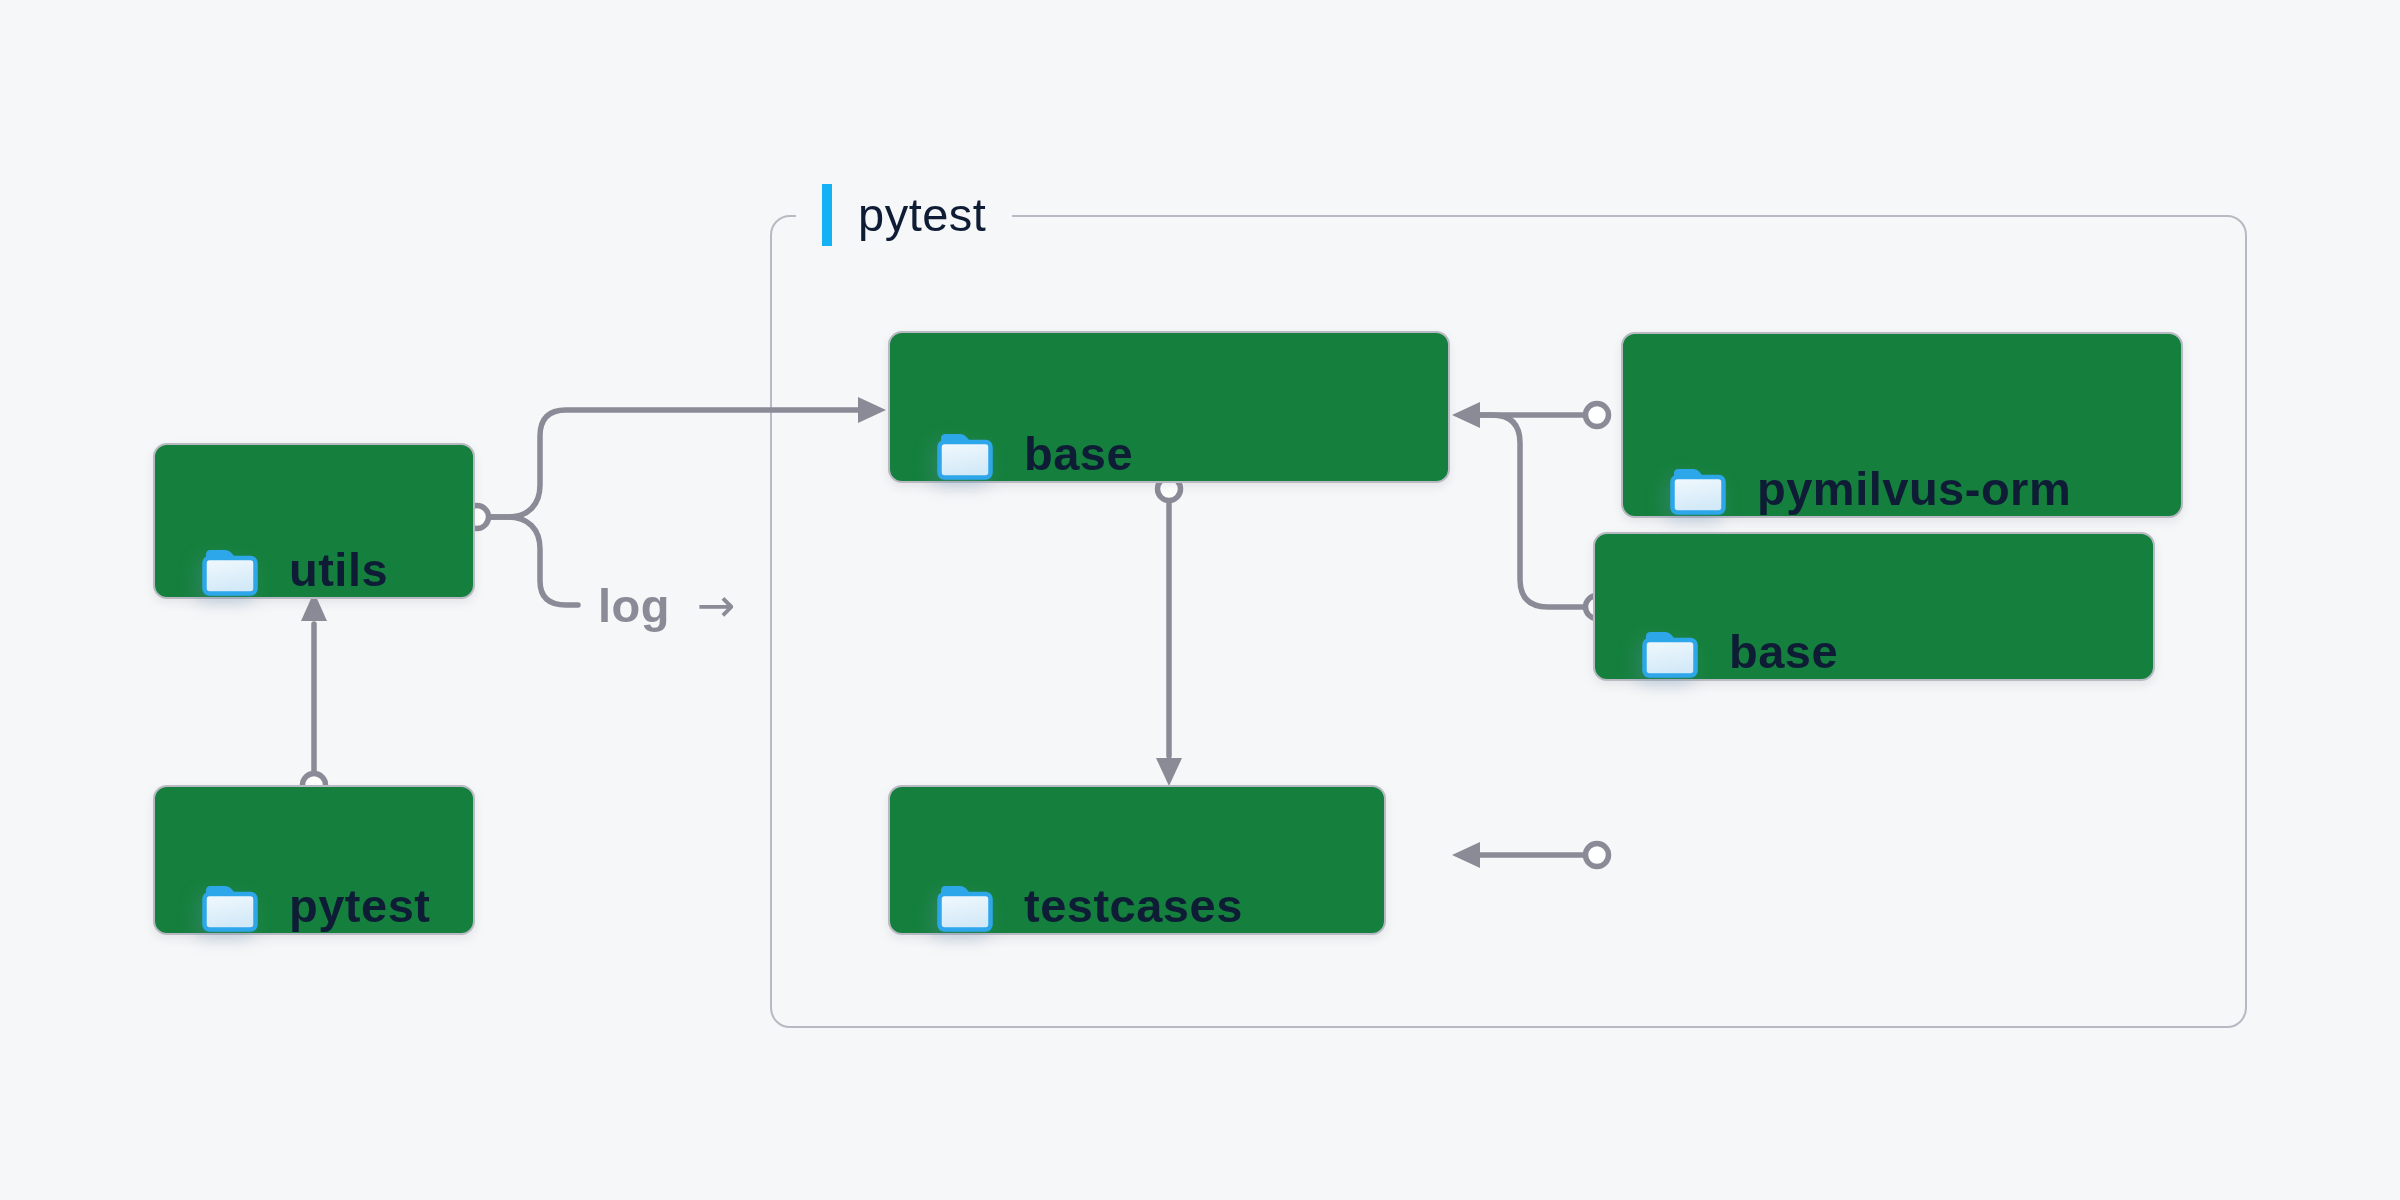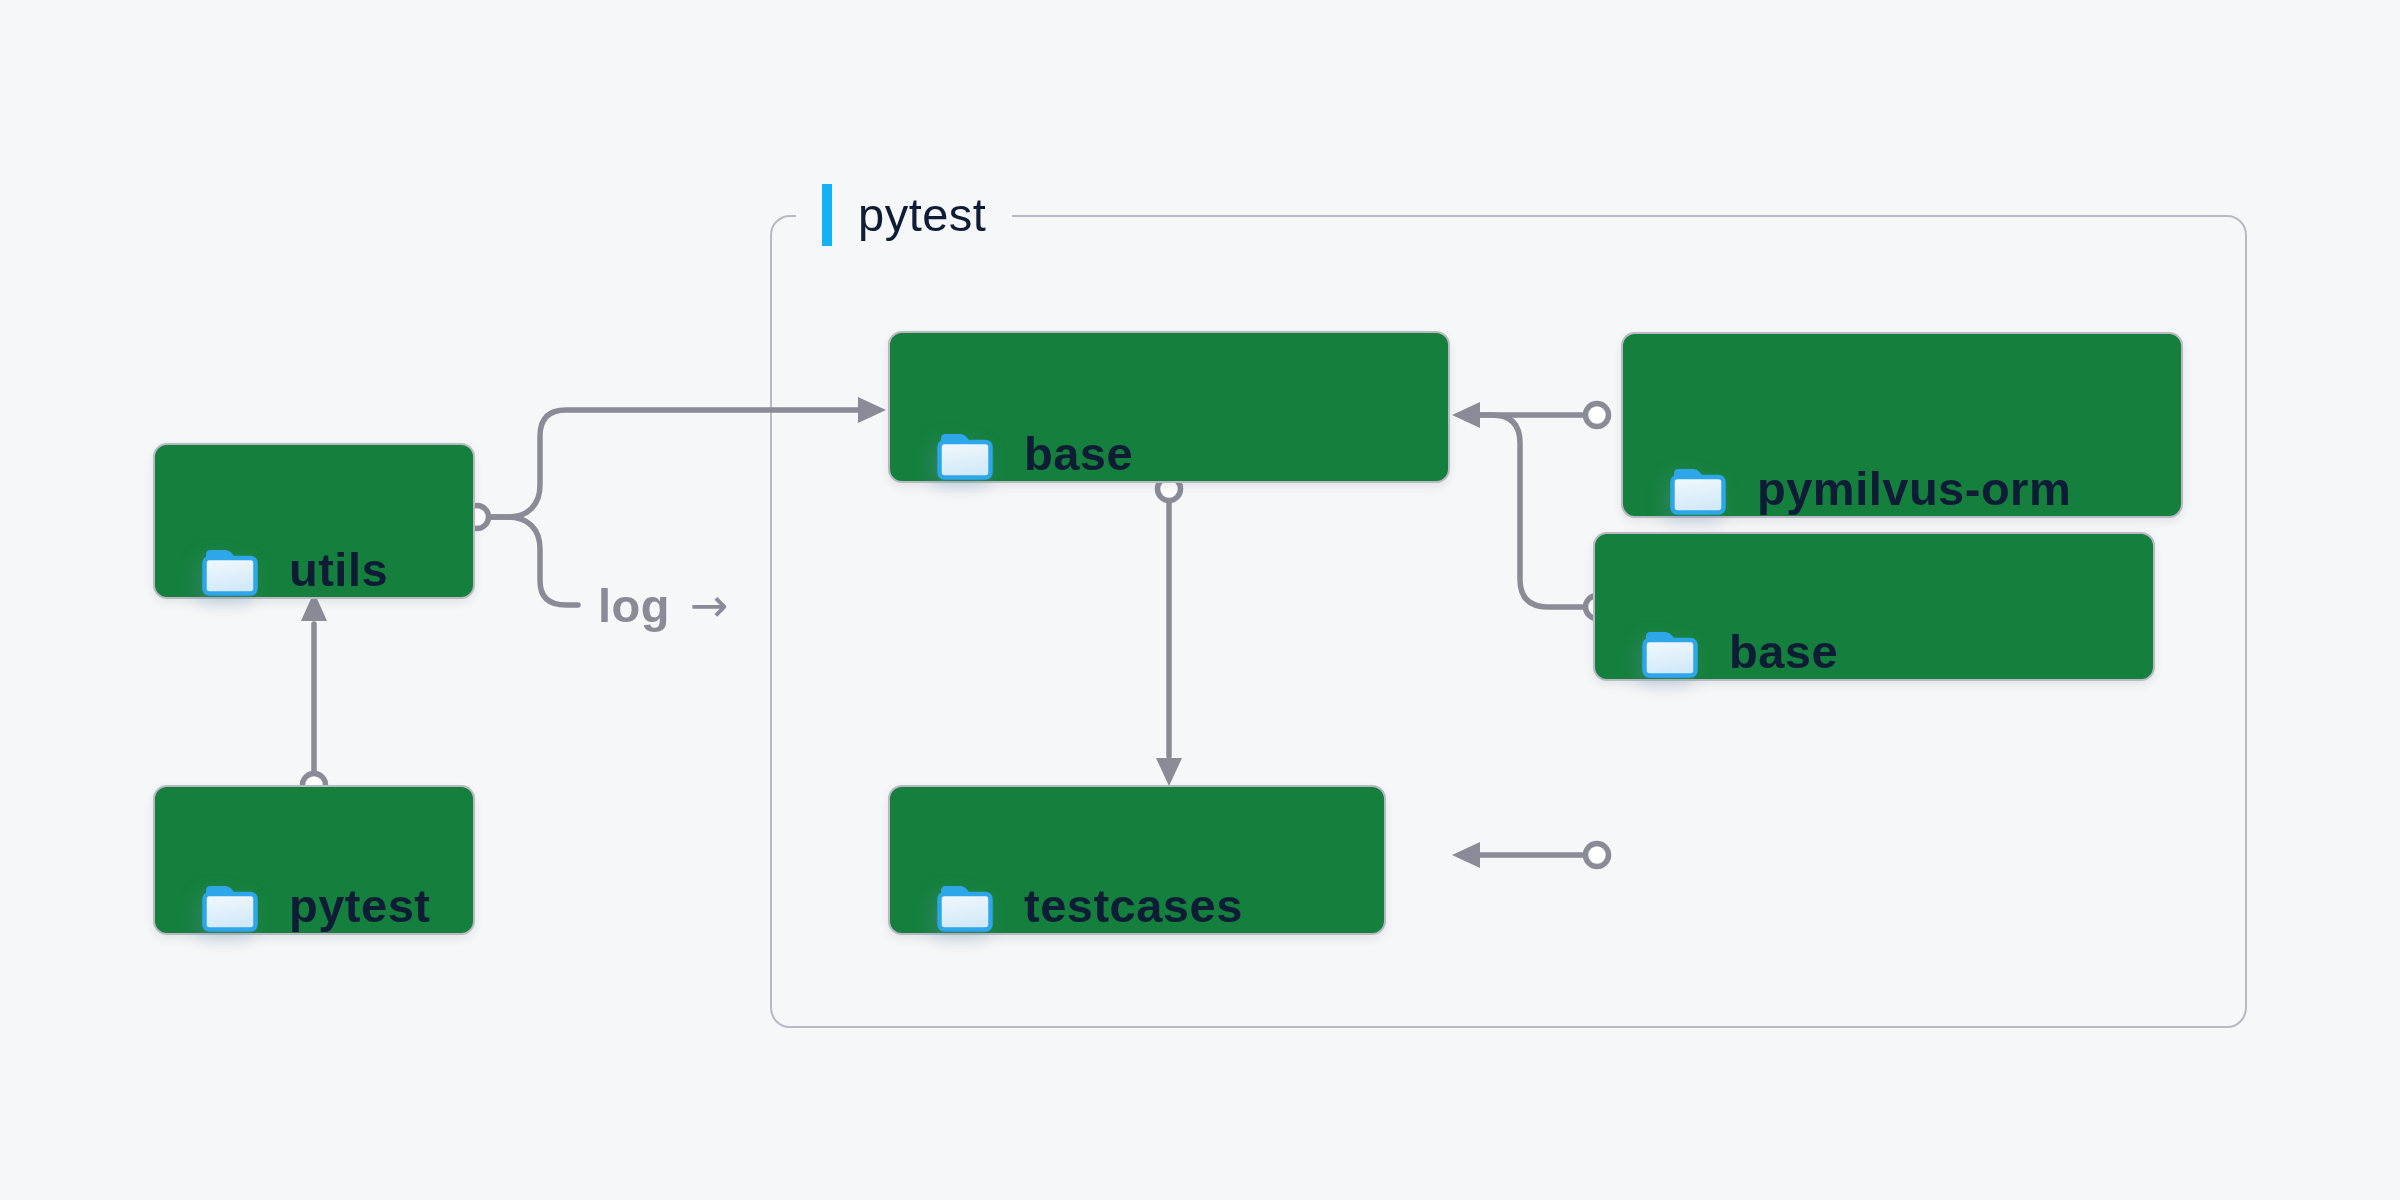--- a/index.html
+++ b/index.html
@@ -52,21 +52,21 @@
 
   
   .edges{position:absolute;left:0;top:0;pointer-events:none;}
   .edge{stroke:#8a8b96;stroke-width:5.5;fill:none;stroke-linecap:round;}
   .edge-dot{fill:#ffffff;stroke:#8a8b96;stroke-width:5.5;}
   .edge-head{fill:#8a8b96;stroke:none;}
 
   
   .log-label{
     position:absolute;left:598px;top:578px;height:54px;
-    display:flex;align-items:center;gap:20px;
+    display:flex;align-items:center;gap:27px;
     color:#8a8b96;
   }
   .log-label .log-txt{font-size:47px;font-weight:700;letter-spacing:.5px;}
   .log-label .arr{font-family:"DejaVu Sans", sans-serif;font-size:46px;font-weight:400;line-height:54px;}
 </style>
 </head>
 <body>
 
 <div class="canvas">
 

